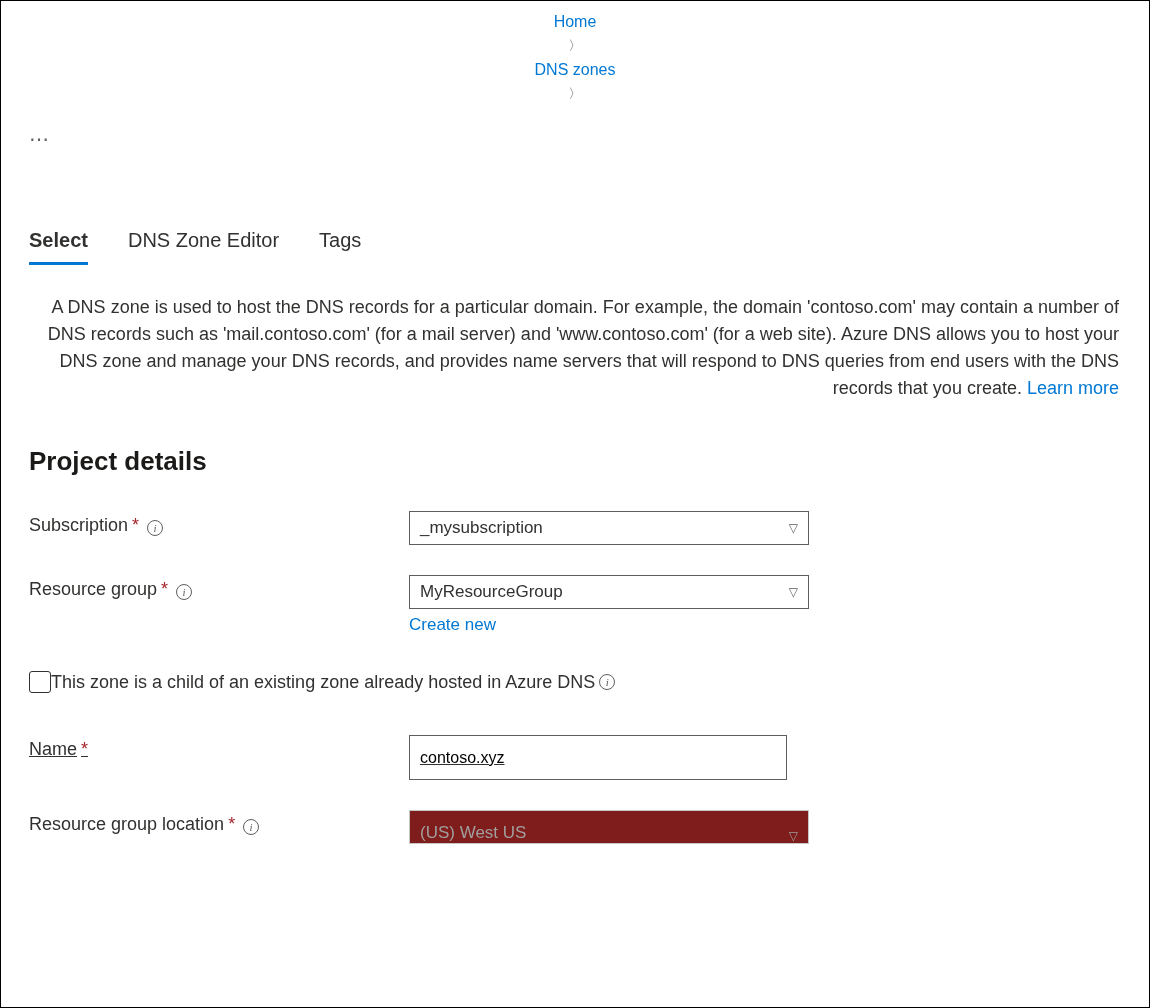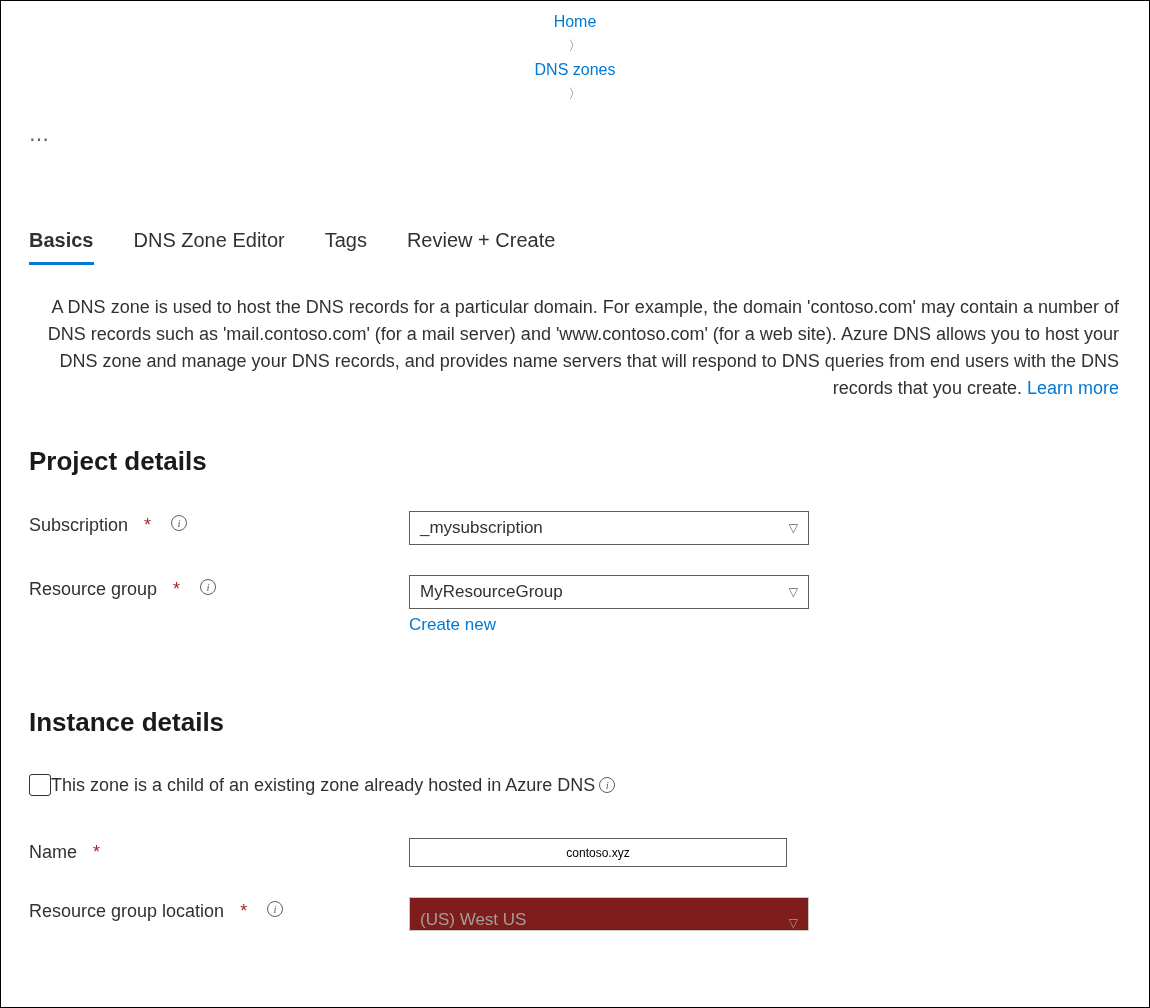--- a/index.html
+++ b/index.html
@@ -105,22 +105,22 @@
   .form-row {
     display: flex;
     align-items: flex-start;
     margin-top: 34px;
   }
   .form-label {
     width: 380px;
     font-size: 18px;
     padding-top: 4px;
     display: flex;
-    align-items: flex-start;
-    gap: 16px;
+    align-items: flex-end;
+    gap: 4px;
   }
   .req { color: #a4262c; }
   .info-icon {
     display: inline-flex;
     align-items: center;
     justify-content: center;
     width: 16px;
     height: 16px;
     border: 1px solid #605e5c;
     border-radius: 50%;
@@ -163,27 +163,26 @@
   .dropdown.disabled .chevron-down { color: #a19f9d; }
   .create-new {
     color: #0078d4;
     font-size: 17px;
     margin-top: 6px;
     cursor: pointer;
   }
   
   .text-input {
     width: 378px;
-    height: 29px;
+    height: 45px;
     border: 1px solid #605e5c;
-    font-size: 12px;
+    font-size: 16px;
     padding: 0 10px;
     font-family: inherit;
     outline: none;
-    text-align: center;
   }
   
   .checkbox-row {
     display: flex;
     align-items: center;
     margin-top: 36px;
     font-size: 18px;
   }
   .checkbox {
     width: 22px;
@@ -204,24 +203,23 @@
     <span class="chevron">〉</span>
     <a>DNS zones</a>
     <span class="chevron">〉</span>
   </nav>
 
   <div class="page-title-row">
     <span class="title-more">⋯</span>
   </div>
 
   <div class="tabs">
-    <div class="tab active">Basics</div>
+    <div class="tab active">Select</div>
     <div class="tab">DNS Zone Editor</div>
     <div class="tab">Tags</div>
-    <div class="tab">Review + Create</div>
   </div>
 
   <p class="intro">
     <span>A DNS zone is used to host the DNS records for a particular domain. For example, the domain 'contoso.com' may contain a number of DNS records such as 'mail.contoso.com' (for a mail server) and 'www.contoso.com' (for a web site). Azure DNS allows you to host your DNS zone and manage your DNS records, and provides name servers that will respond to DNS queries from end users with the DNS records that you create.  </span><a>Learn more</a>
   </p>
 
   <h2 class="section-heading">Project details</h2>
 
   <div class="form-row">
     <div class="form-label">
@@ -245,29 +243,28 @@
     </div>
     <div class="form-control-col">
       <div class="dropdown">
         <span>MyResourceGroup</span>
         <span class="chevron-down">▽</span>
       </div>
       <span class="create-new">Create new</span>
     </div>
   </div>
 
-  <h2 class="section-heading" style="margin-top:72px;">Instance details</h2>
 
   <div class="checkbox-row">
     <div class="checkbox"></div>
     <span>This zone is a child of an existing zone already hosted in Azure DNS</span>
     <span class="info-icon">i</span>
   </div>
 
-  <div class="form-row" style="margin-top:42px;">
+  <div class="form-row" style="margin-top:42px;text-decoration:underline;">
     <div class="form-label">
       <span>Name</span>
       <span class="req">*</span>
     </div>
     <div class="form-control-col">
       <input class="text-input" type="text" value="contoso.xyz" style="">
     </div>
   </div>
 
   <div class="form-row" style="margin-top:30px;">

